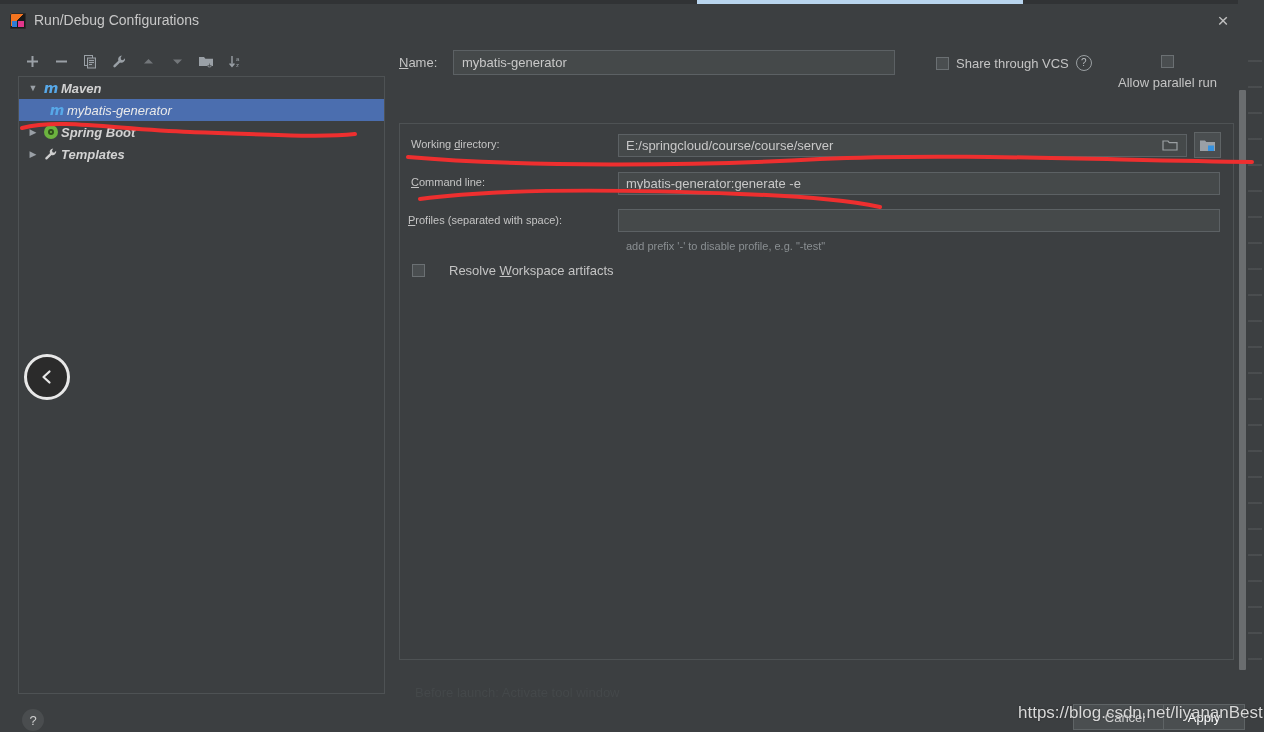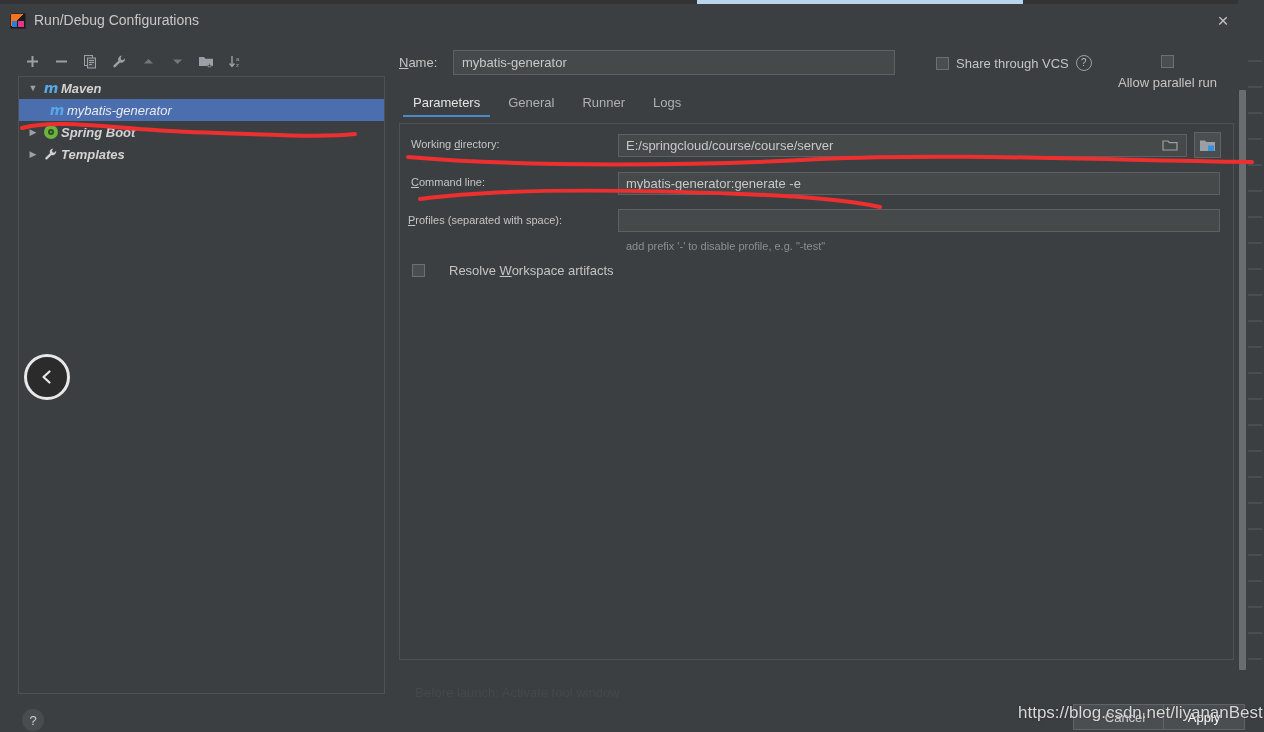--- a/index.html
+++ b/index.html
@@ -222,26 +222,20 @@
     <span class="cb"></span>
     <span>Share through VCS</span>
     <span class="qmark">?</span>
   </div>
 
   <div class="allow-par">
     <span class="cb"></span>
     <span>Allow parallel run</span>
   </div>
 
-  <div class="tabs">
-    <div class="tab active">Parameters</div>
-    <div class="tab">General</div>
-    <div class="tab">Runner</div>
-    <div class="tab">Logs</div>
-  </div>
 
   <div class="content-box"></div>
 
   <div class="field-label" style="left:411px;top:134px;">Working <u>d</u>irectory:</div>
   <div class="txtfield" style="left:618px;top:130px;width:536px;">E:/springcloud/course/course/server</div>
   <div class="browse-in">
     <svg width="16" height="13" viewBox="0 0 16 13">
         <path d="M1 2h5l1.3 1.6H15V11H1z" fill="none" stroke="#9a9fa2" stroke-width="1.2"></path>
       </svg>
   </div>

